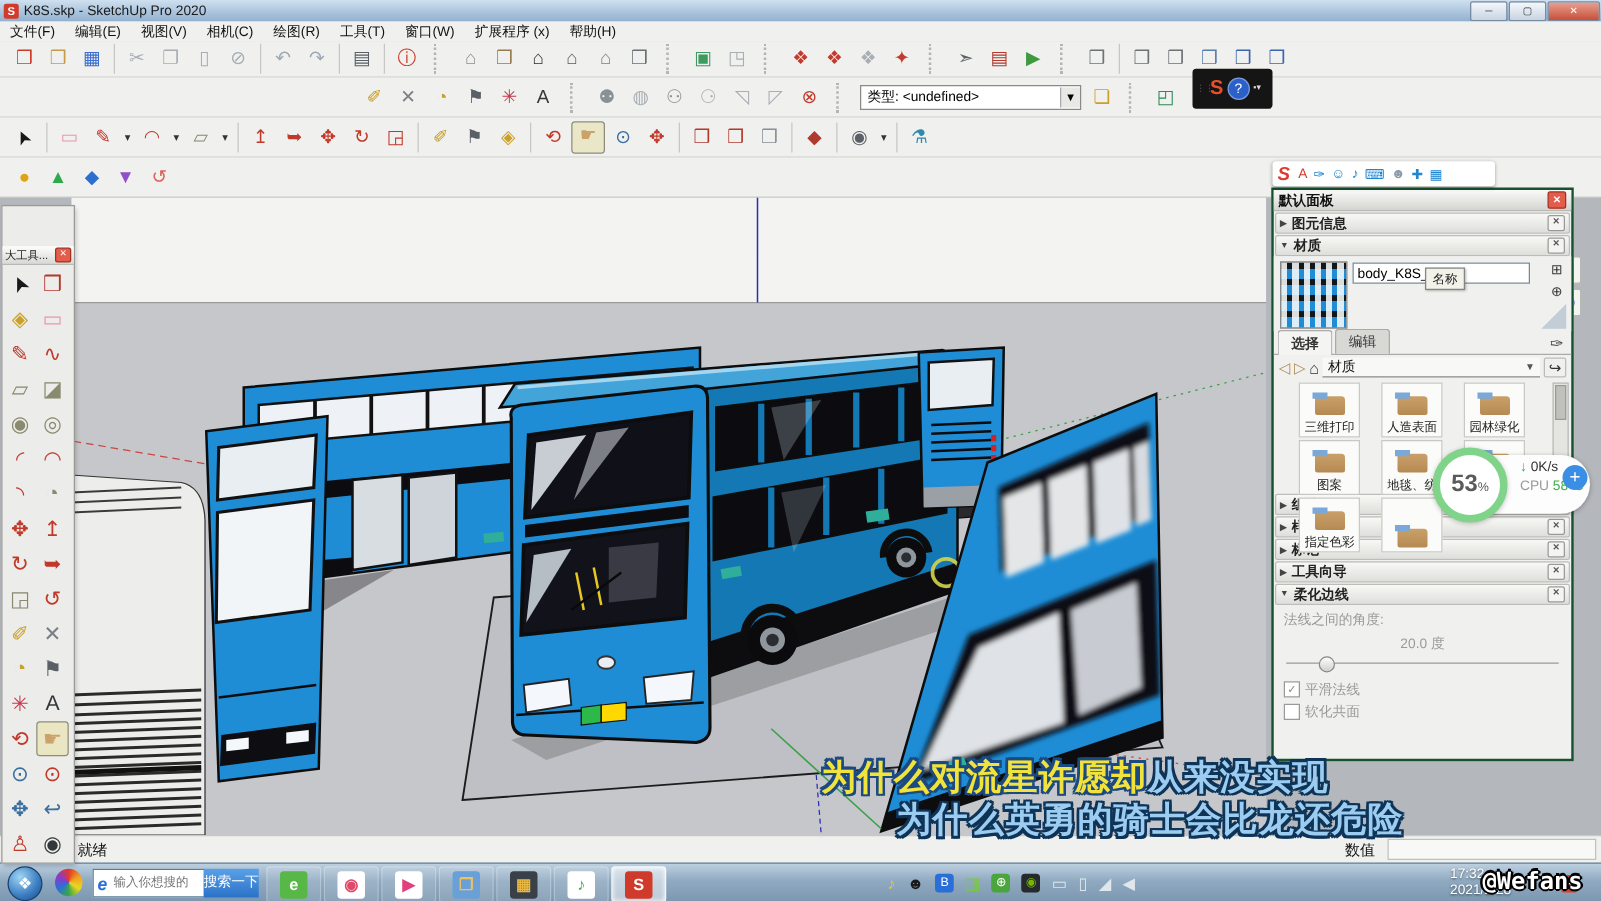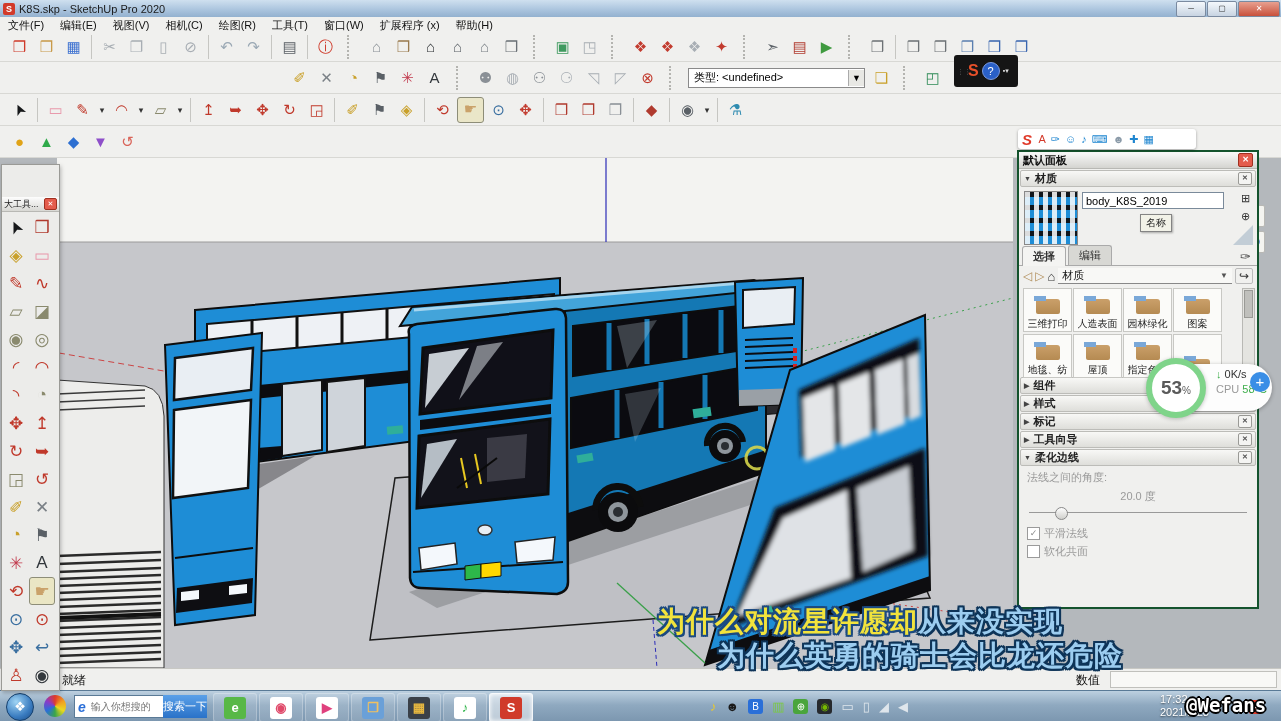--- a/index.html
+++ b/index.html
@@ -87,21 +87,21 @@
   .tab.on{background:#f4f4f2;font-weight:bold;position:relative;top:1px;}
   .dropper{position:absolute;right:6px;top:2px;font-size:13px;color:#444;}
   .pnav{height:20px;display:flex;align-items:center;padding:0 4px;gap:3px;}
   .pnav .nbtn{font-size:12px;color:#b08d5a;}
   .pnav .home{color:#333;font-size:13px;}
   .pnav .ndd{flex:1;height:15px;border-bottom:1px solid #888;background:#f8f8f6;display:flex;
     align-items:center;font-size:11px;padding:0 4px;color:#111;}
   .pnav .ndd .caret{margin-left:auto;font-size:8px;color:#555;}
   .pnav .jump{font-size:12px;color:#333;border:1px solid #bbb;border-radius:2px;width:16px;text-align:center;}
   .fgrid{height:88px;display:flex;flex-wrap:wrap;align-content:flex-start;padding:2px 14px 0 4px;position:relative;}
-  .fcell{width:47px;height:42px;border:1px solid #c8c8c4;background:#fbfbf9;margin:0 1px 2px 0;
+  .fcell{width:47px;height:42px;border:1px solid #c8c8c4;background:#fbfbf9;margin:0 1px 2px 16px;
     display:flex;flex-direction:column;align-items:center;justify-content:flex-end;}
   .fico{width:24px;height:15px;background:linear-gradient(#caa06a,#b58a52);border-radius:1px 3px 2px 2px;
     position:relative;margin-bottom:3px;}
   .fico:before{content:"";position:absolute;left:-2px;top:-3px;width:12px;height:5px;background:#7aa8d8;}
   .flabel{font-size:10px;color:#222;white-space:nowrap;overflow:hidden;max-width:45px;}
   .fscroll{position:absolute;right:2px;top:2px;width:11px;height:82px;background:#e4e4e0;border:1px solid #b8b8b4;}
   .fthumb{margin:1px auto;width:7px;height:26px;background:#c0c0bc;border:1px solid #9a9a96;}
   .soften{padding:4px 8px;color:#9a9a9a;}
   .sof-label{font-size:11px;}
   .sof-val{text-align:center;font-size:11px;margin:4px 0 2px 0;}
@@ -587,20 +587,25 @@
       </div>
     </div>
 </div>
 
 <div class="panel">
   <div class="ptitle">
     <span>默认面板</span>
     <span class="pxbtn">✕</span>
   </div>
   <div class="psec">
+    <span class="parrow">▶</span>
+    <span class="plabel">图元信息</span>
+    <span class="pclose">✕</span>
+  </div>
+  <div class="psec">
     <span class="parrow">▼</span>
     <span class="plabel">材质</span>
     <span class="pclose">✕</span>
   </div>
   <div class="matbody">
     <div class="mthumb"></div>
     <input class="mname" value="body_K8S_2019" style="">
     <div class="mbtncol">
       <span class="mbtn">⊞</span>
       <span class="mbtn">⊕</span>

